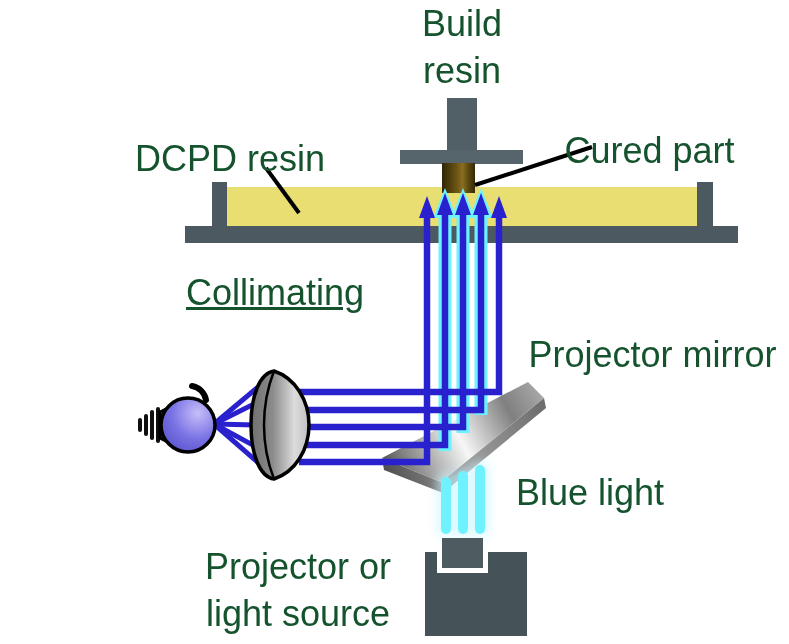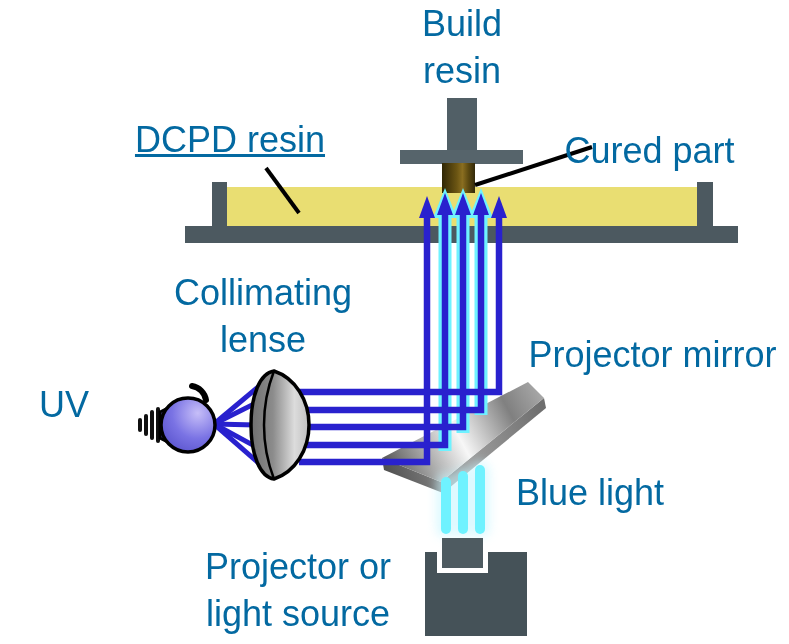--- a/index.html
+++ b/index.html
@@ -1,18 +1,18 @@
 <!DOCTYPE html>
 <html><head>
 <meta charset="utf-8">
 <style>
   html,body{margin:0;padding:0;background:#fff;}
   #stage{position:relative;width:789px;height:644px;background:#ffffff;overflow:hidden;
          font-family:"Liberation Sans","DejaVu Sans",sans-serif;}
-  .label{position:absolute;color:#0369a1;font-size:36px;line-height:47px;text-align:center;white-space:pre;}
+  .label{position:absolute;color:#14532d;font-size:36px;line-height:47px;text-align:center;white-space:pre;}
   svg{position:absolute;left:0;top:0;}
 </style>
 </head>
 <body>
 
 <div id="stage">
 
   <svg width="789" height="644" viewBox="0 0 789 644">
     <defs>
       <linearGradient id="curedGrad" x1="0" y1="0" x2="1" y2="0">
@@ -137,27 +137,27 @@
 
     <g>
       <rect x="425" y="552" width="102" height="84" fill="#455258"></rect>
       <rect x="437" y="552" width="51" height="21" fill="#FFFFFF"></rect>
       <rect x="442" y="538" width="41" height="30" fill="#4E5B61"></rect>
     </g>
   </svg>
 
   <div class="label" style="left:352px;top:0px;width:220px;"><span>Build</span><br><span>resin</span></div>
 
-  <div class="label" style="left:90px;top:116px;width:280px;text-decoration:underline;"><span>DCPD resin</span></div>
+  <div class="label" style="left:90px;top:135px;width:280px;"><span>DCPD resin</span></div>
 
   <div class="label" style="left:537px;top:127px;width:225px;text-align:center;"><span>Cured part</span></div>
 
-  <div class="label" style="left:110px;top:269px;width:306px;"><span>Collimating</span><br><span>lense</span></div>
+  <div class="label" style="left:122px;top:269px;width:306px;text-decoration:underline;"><span>Collimating</span><br></div>
 
-  <div class="label" style="left:-36px;top:381px;width:200px;"><span>UV</span><br></div>
+  <div class="label" style="left:-36px;top:381px;width:200px;"><br></div>
 
   <div class="label" style="left:515px;top:331px;width:275px;"><span>Projector mirror</span></div>
 
   <div class="label" style="left:146px;top:543px;width:304px;"><span>Projector or</span><br><span>light source</span></div>
 
   <div class="label" style="left:490px;top:469px;width:200px;"><span>Blue light</span></div>
 
 </div>
 
 </body></html>

